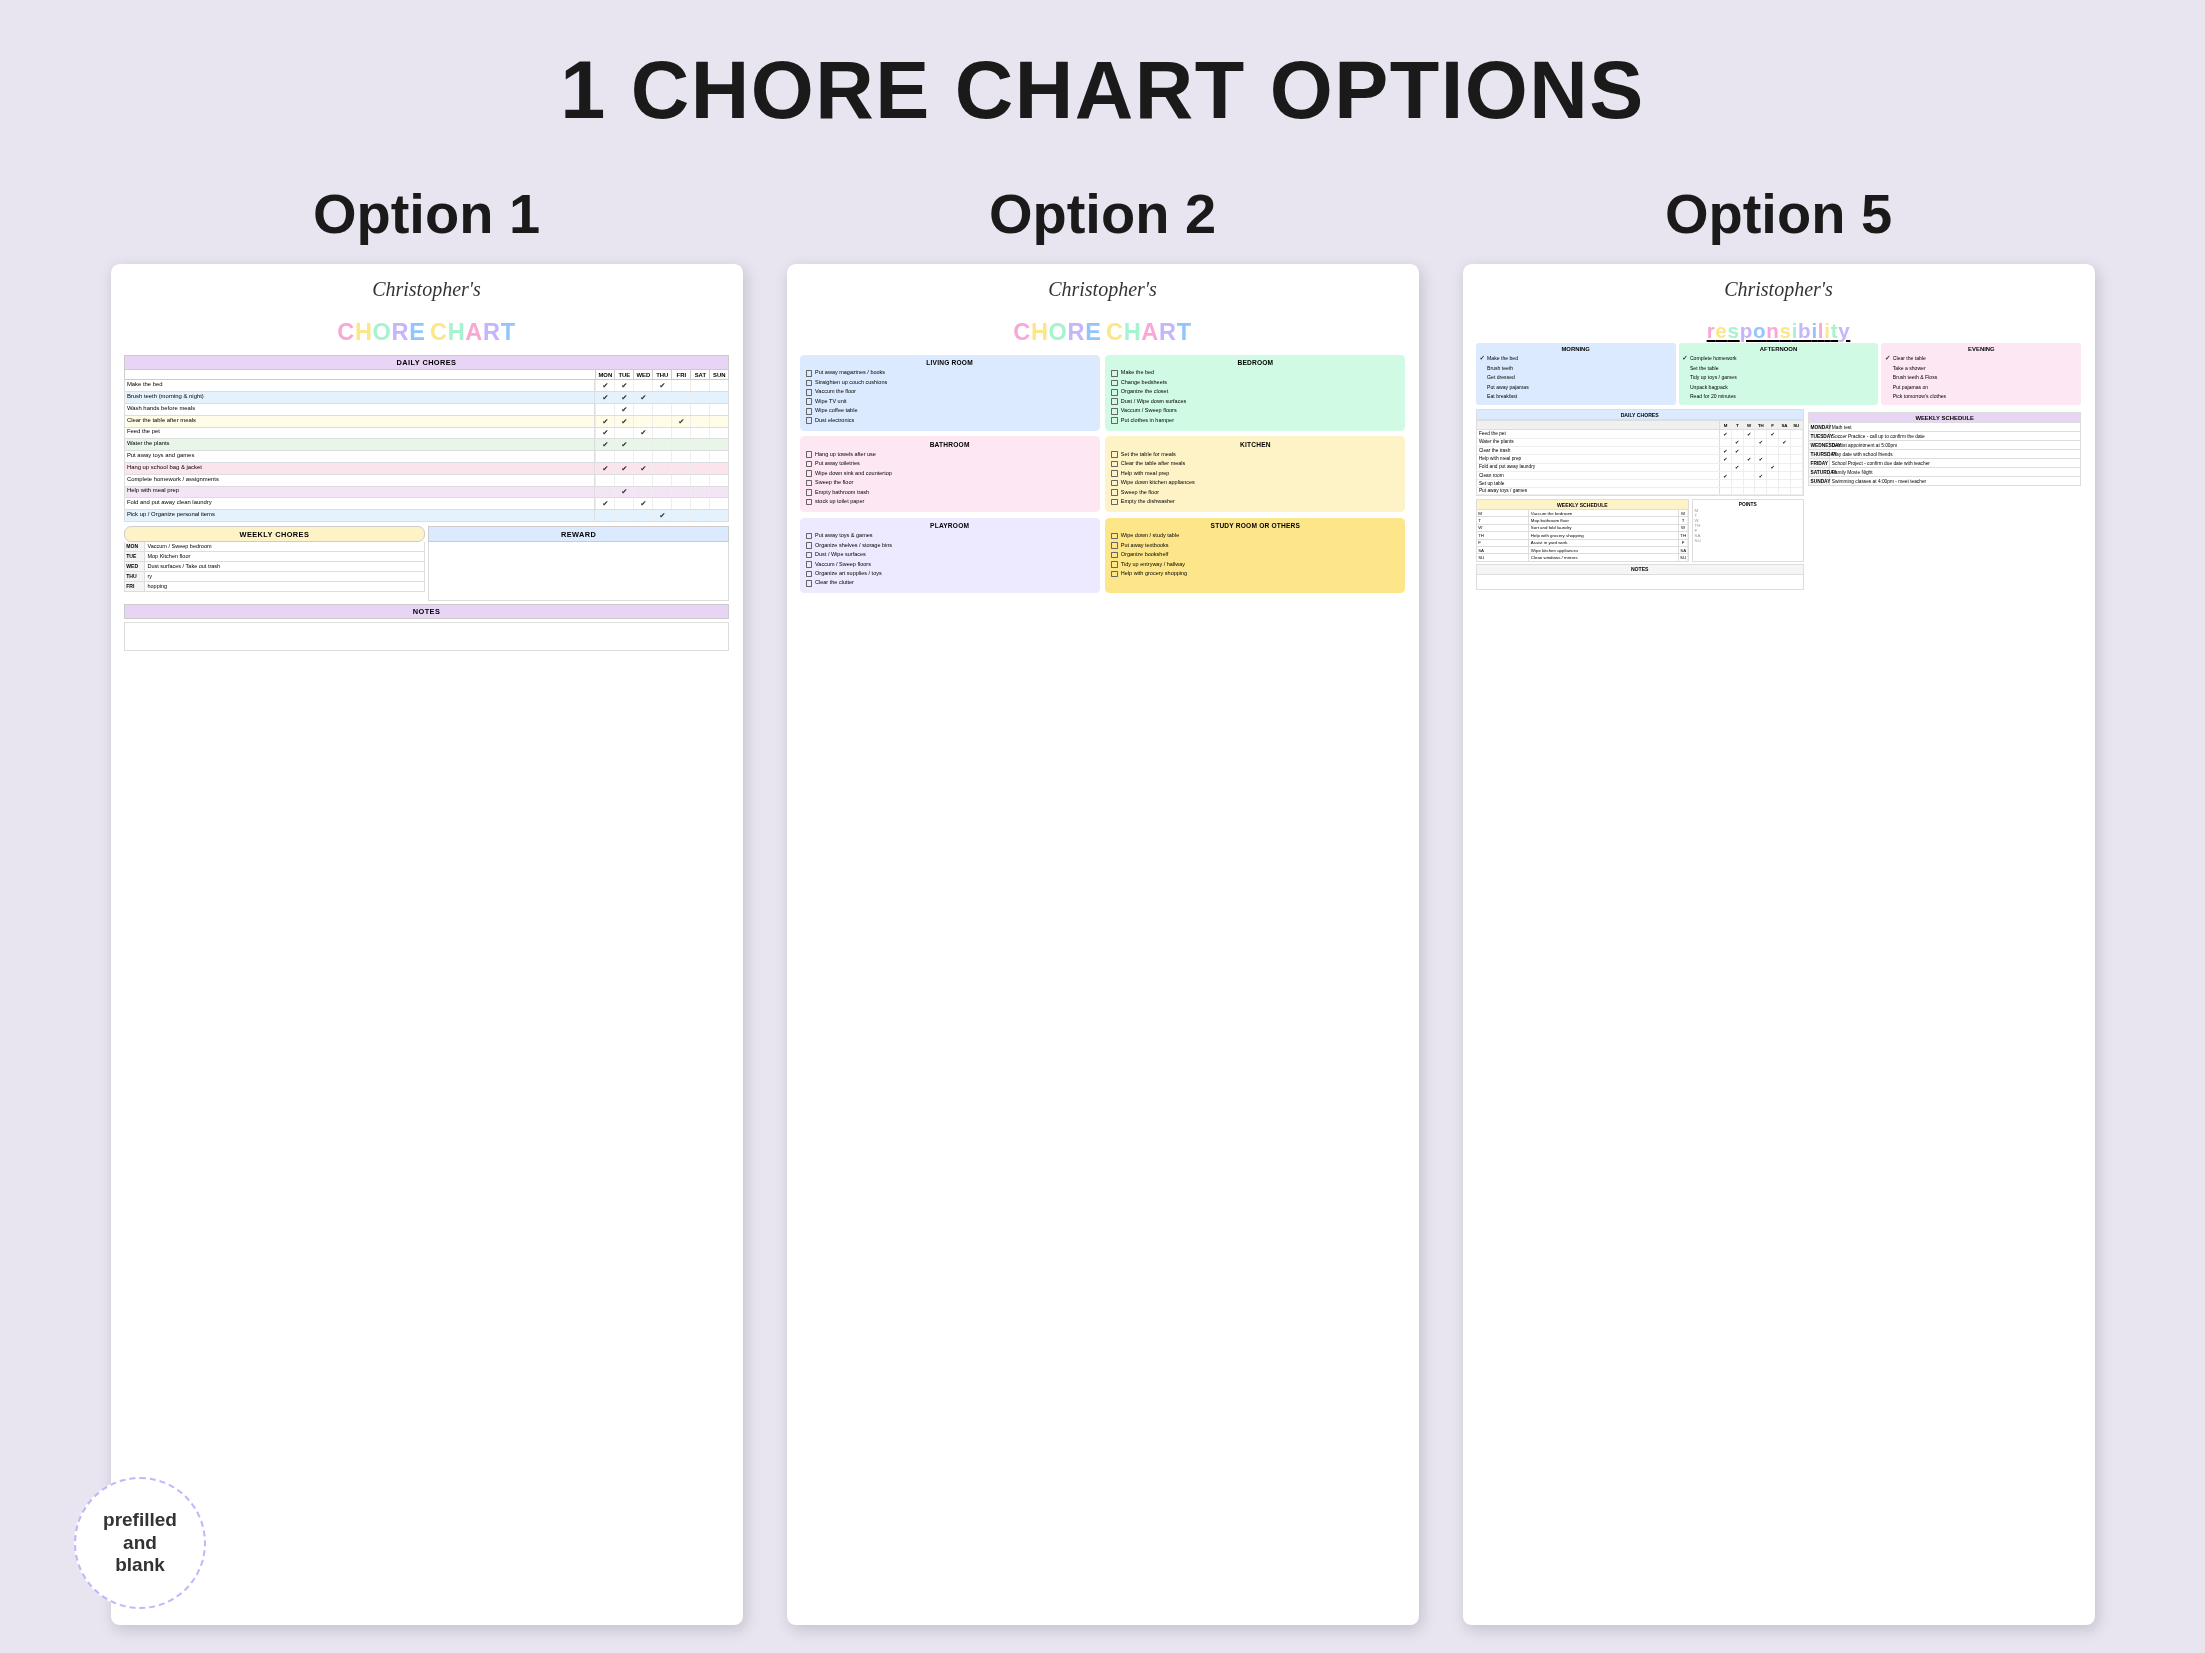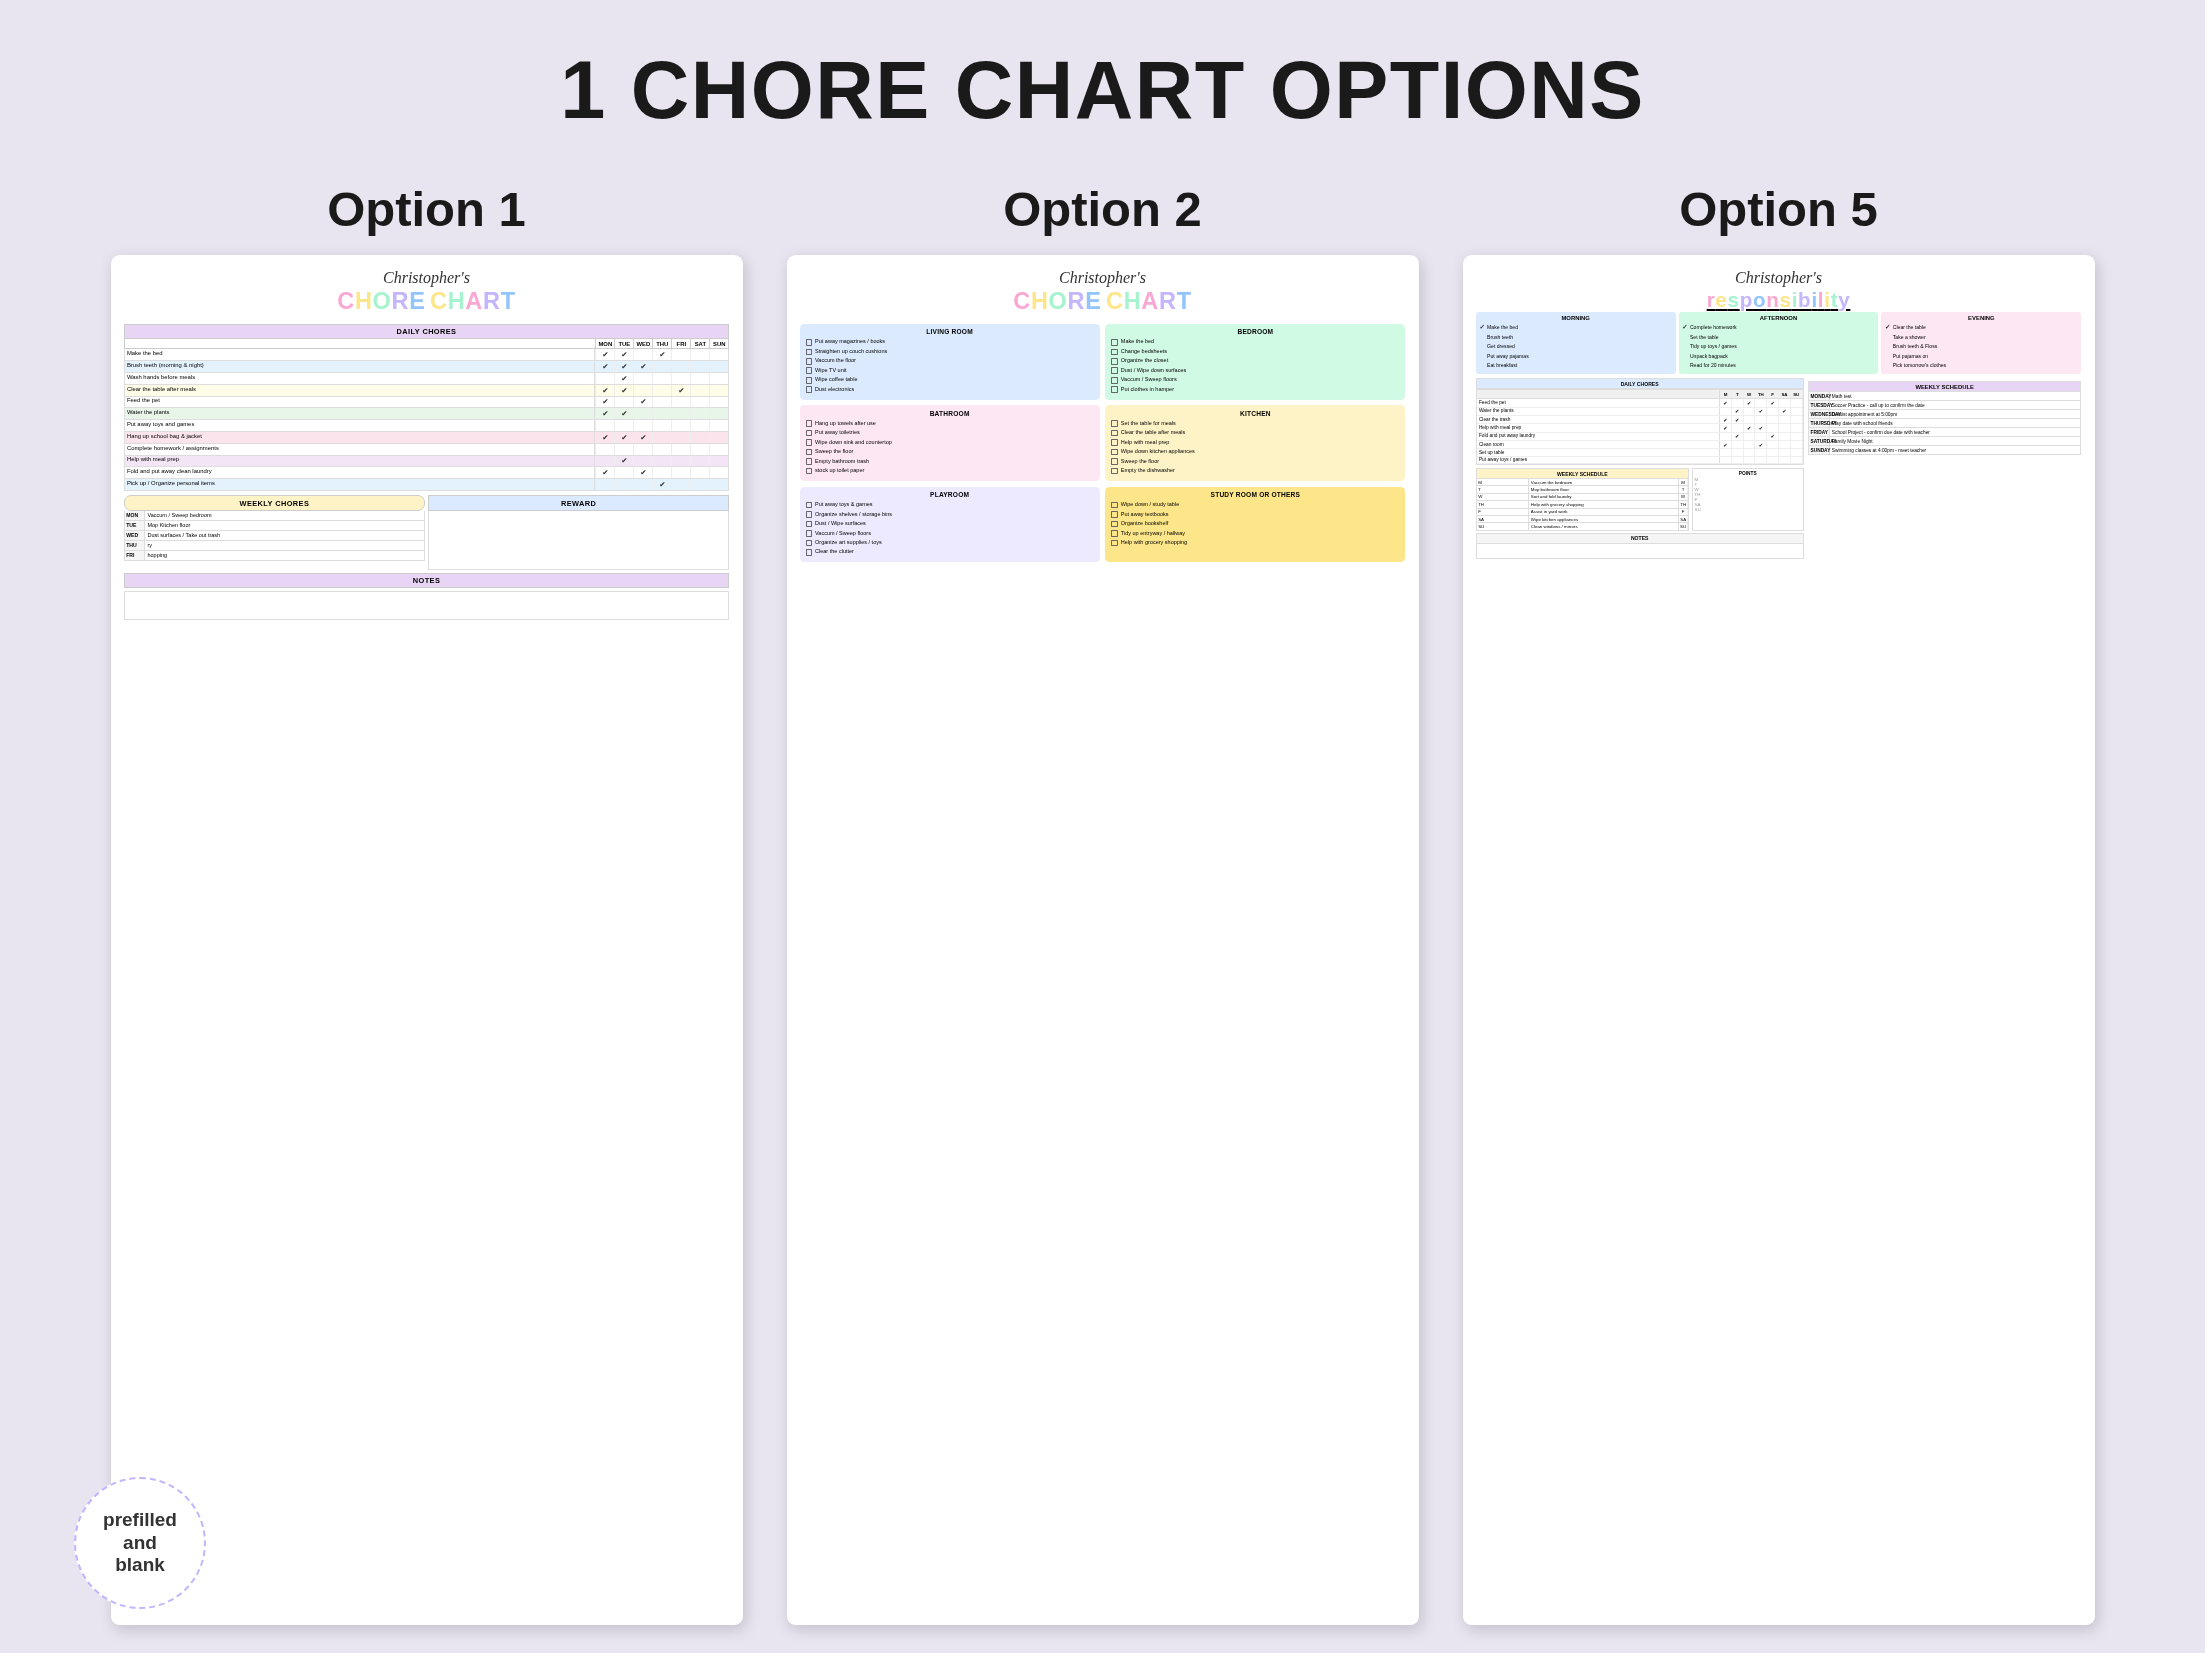--- a/index.html
+++ b/index.html
@@ -31,44 +31,44 @@
       flex: 1;
     }
     .option-col {
       display: flex;
       flex-direction: column;
       align-items: center;
       flex: 1;
       max-width: 632px;
     }
     .option-title {
-      font-size: 49px;
+      font-size: 56px;
       font-weight: 900;
       color: #1a1a1a;
       font-family: 'Arial Black', Arial, sans-serif;
       margin-bottom: 17.6px;
     }
     .chart-card {
       background: white;
       border-radius: 8.8px;
       box-shadow: 2.9px 4.4px 14.7px rgba(0,0,0,0.15);
       width: 100%;
       padding: 14.7px 13.2px;
       flex: 1;
       overflow: hidden;
     }
 
     
     .script-name {
       text-align: center;
       font-family: 'Georgia', serif;
       font-style: italic;
-      font-size: 16px;
+      font-size: 20px;
       color: #333;
-      margin-bottom: 1px;
+      margin-bottom: 18px;
     }
     .chore-chart-title-row {
       display: flex;
       justify-content: center;
       gap: 4.4px;
       margin-bottom: 8.8px;
     }
     .chore-word, .chart-word, .resp-word {
       font-size: 23.5px;
       font-weight: 900;

